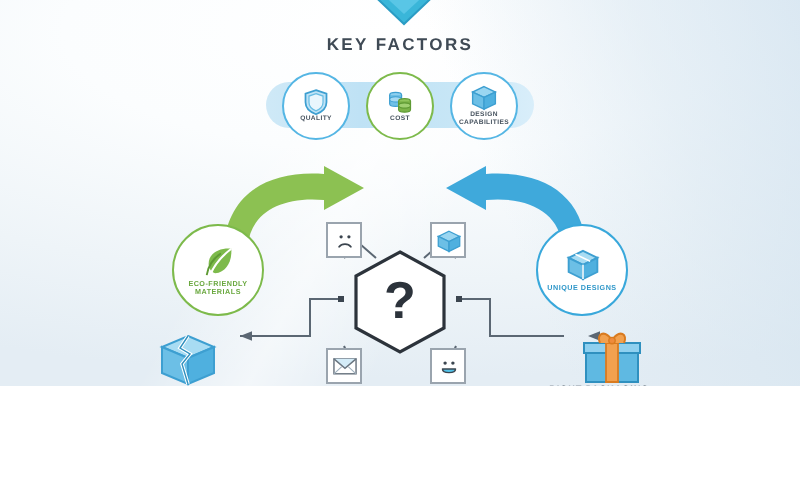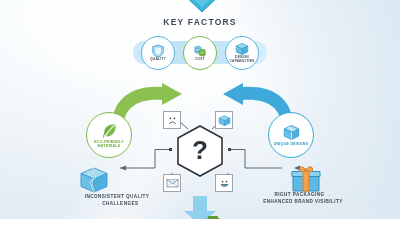--- a/index.html
+++ b/index.html
@@ -3,21 +3,21 @@
 <meta charset="utf-8">
 <title>Key Factors Infographic</title>
 <style>
   html,body{margin:0;padding:0;}
   body{
     width:400px;height:225px;overflow:hidden;
     font-family:"Liberation Sans","DejaVu Sans",sans-serif;
     background:#ffffff;
   }
   #stage{
-    position:relative;width:400px;height:219px;overflow:hidden;
+    position:relative;width:400px;height:193px;overflow:hidden;
     background:
       radial-gradient(120% 90% at 50% 8%, #ffffff 0%, #fbfdfe 35%, #eef4f8 72%, #e4edf4 100%);
   }
   
   .sheen{position:absolute;inset:0;pointer-events:none;
     background:linear-gradient(118deg, rgba(255,255,255,0) 34%, rgba(255,255,255,.55) 45%, rgba(255,255,255,0) 57%);}
   .sheen2{position:absolute;inset:0;pointer-events:none;
     background:linear-gradient(68deg, rgba(223,235,243,0) 60%, rgba(214,229,240,.55) 82%, rgba(206,224,238,.7) 100%);}
 
   .abs{position:absolute;}

